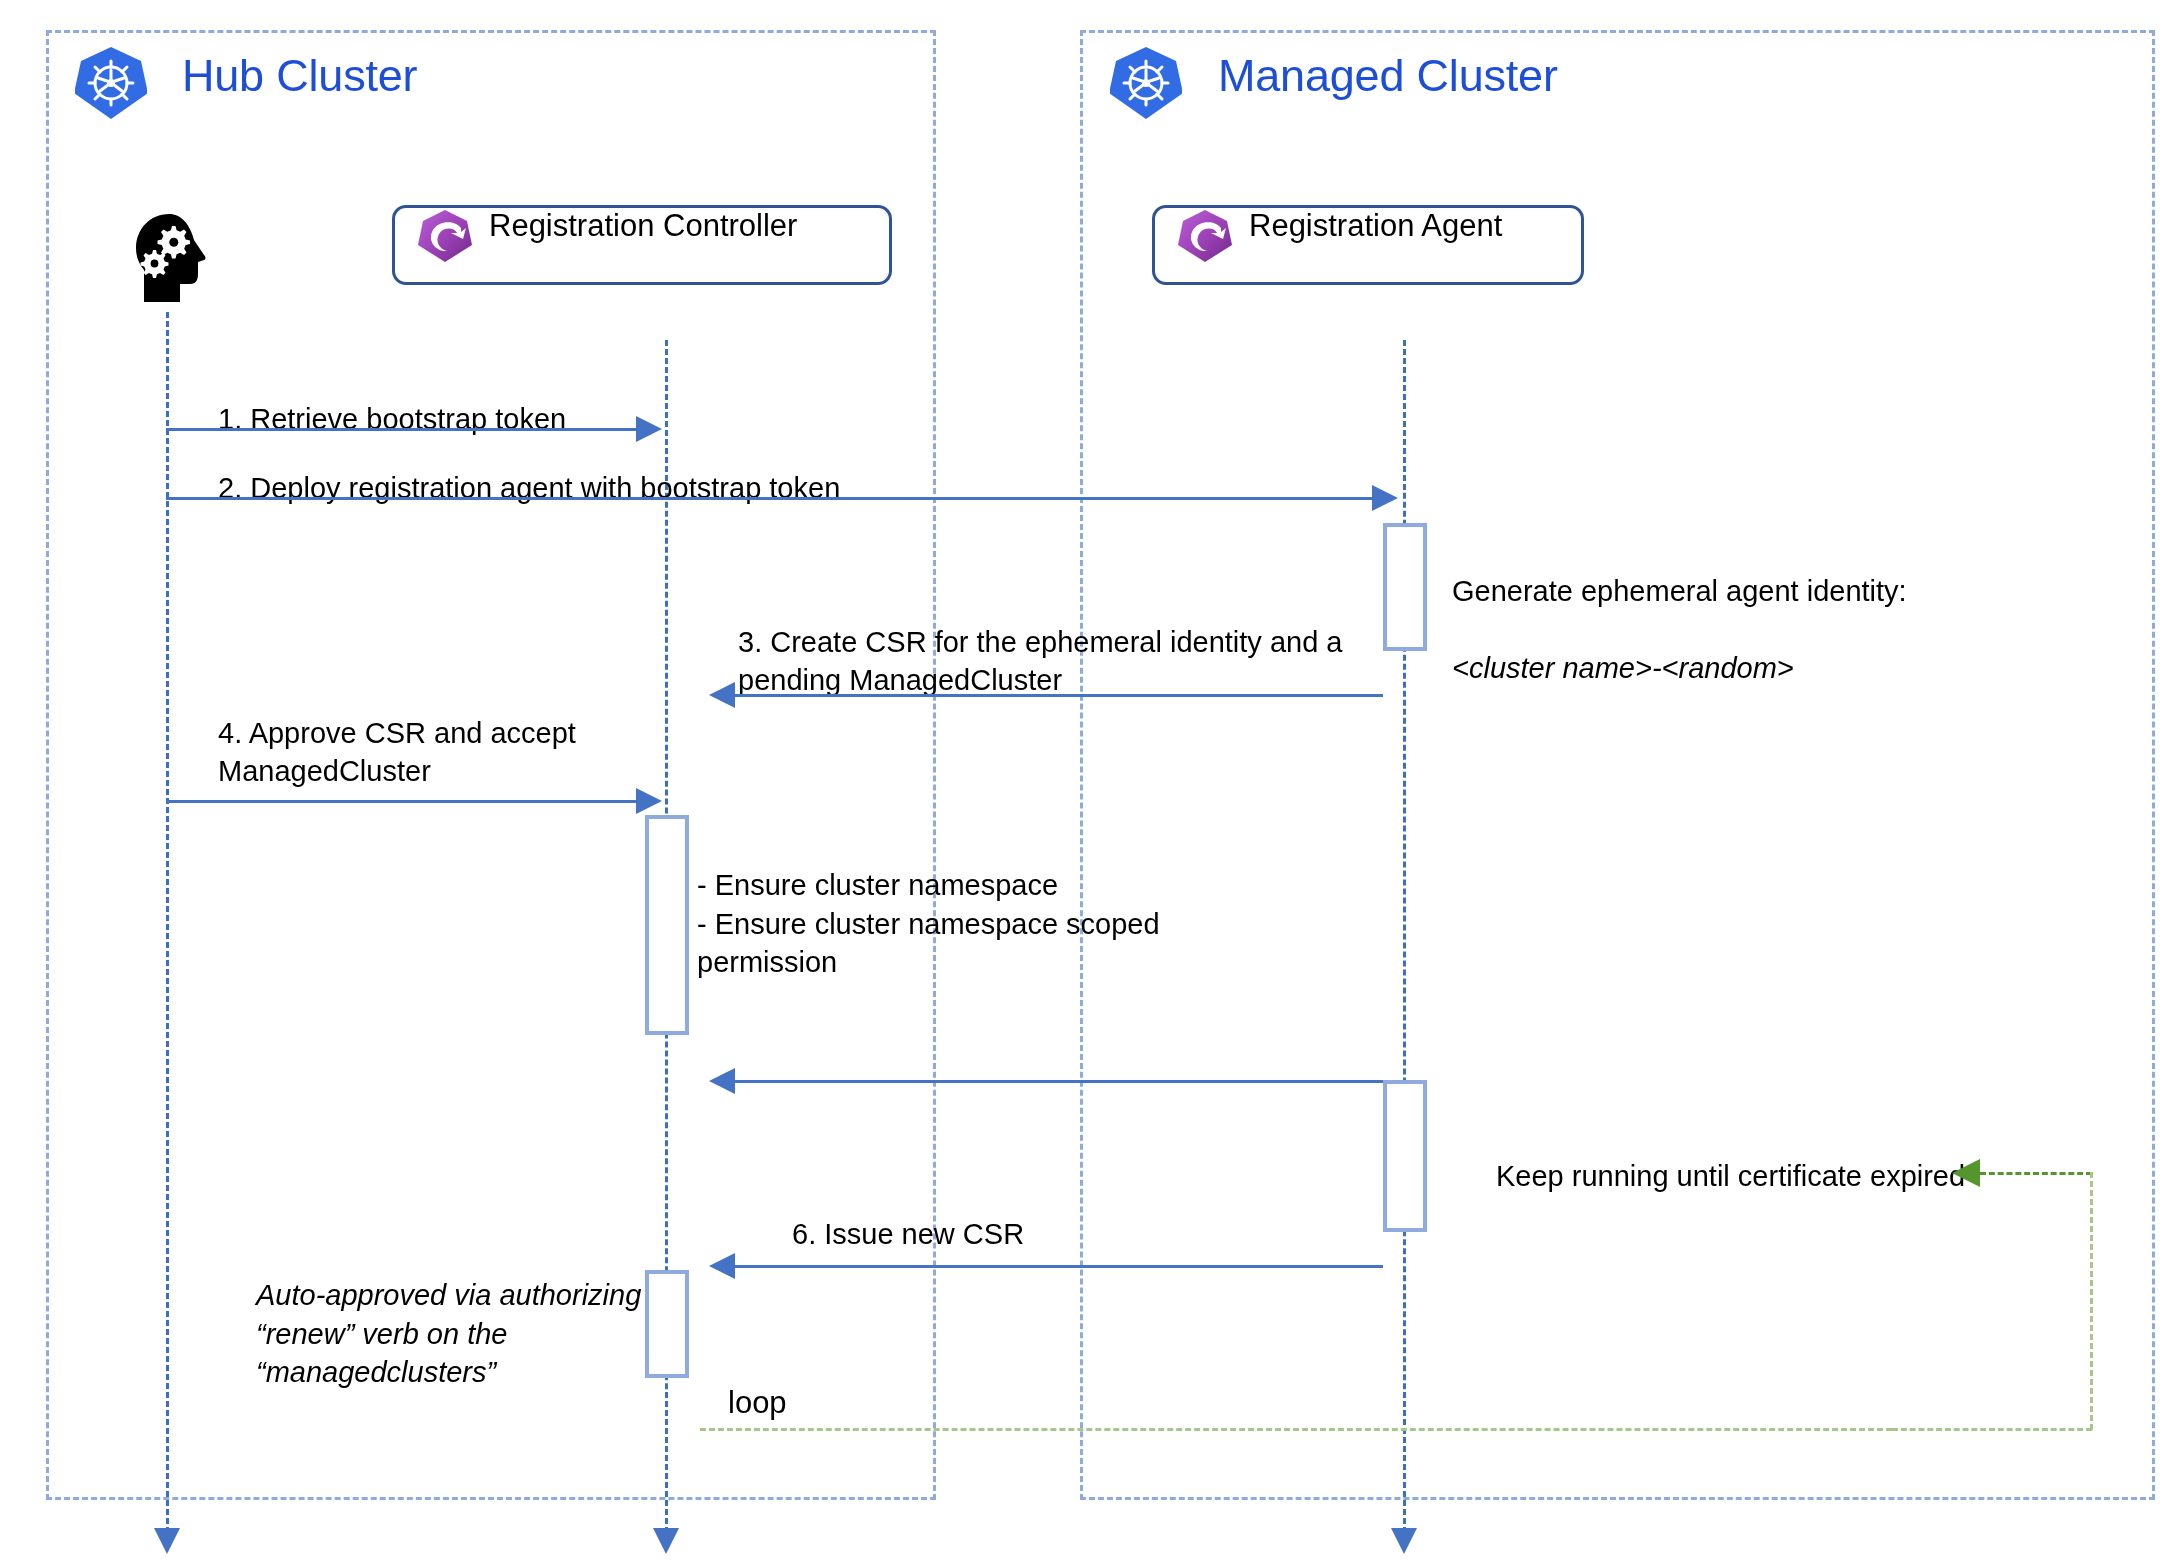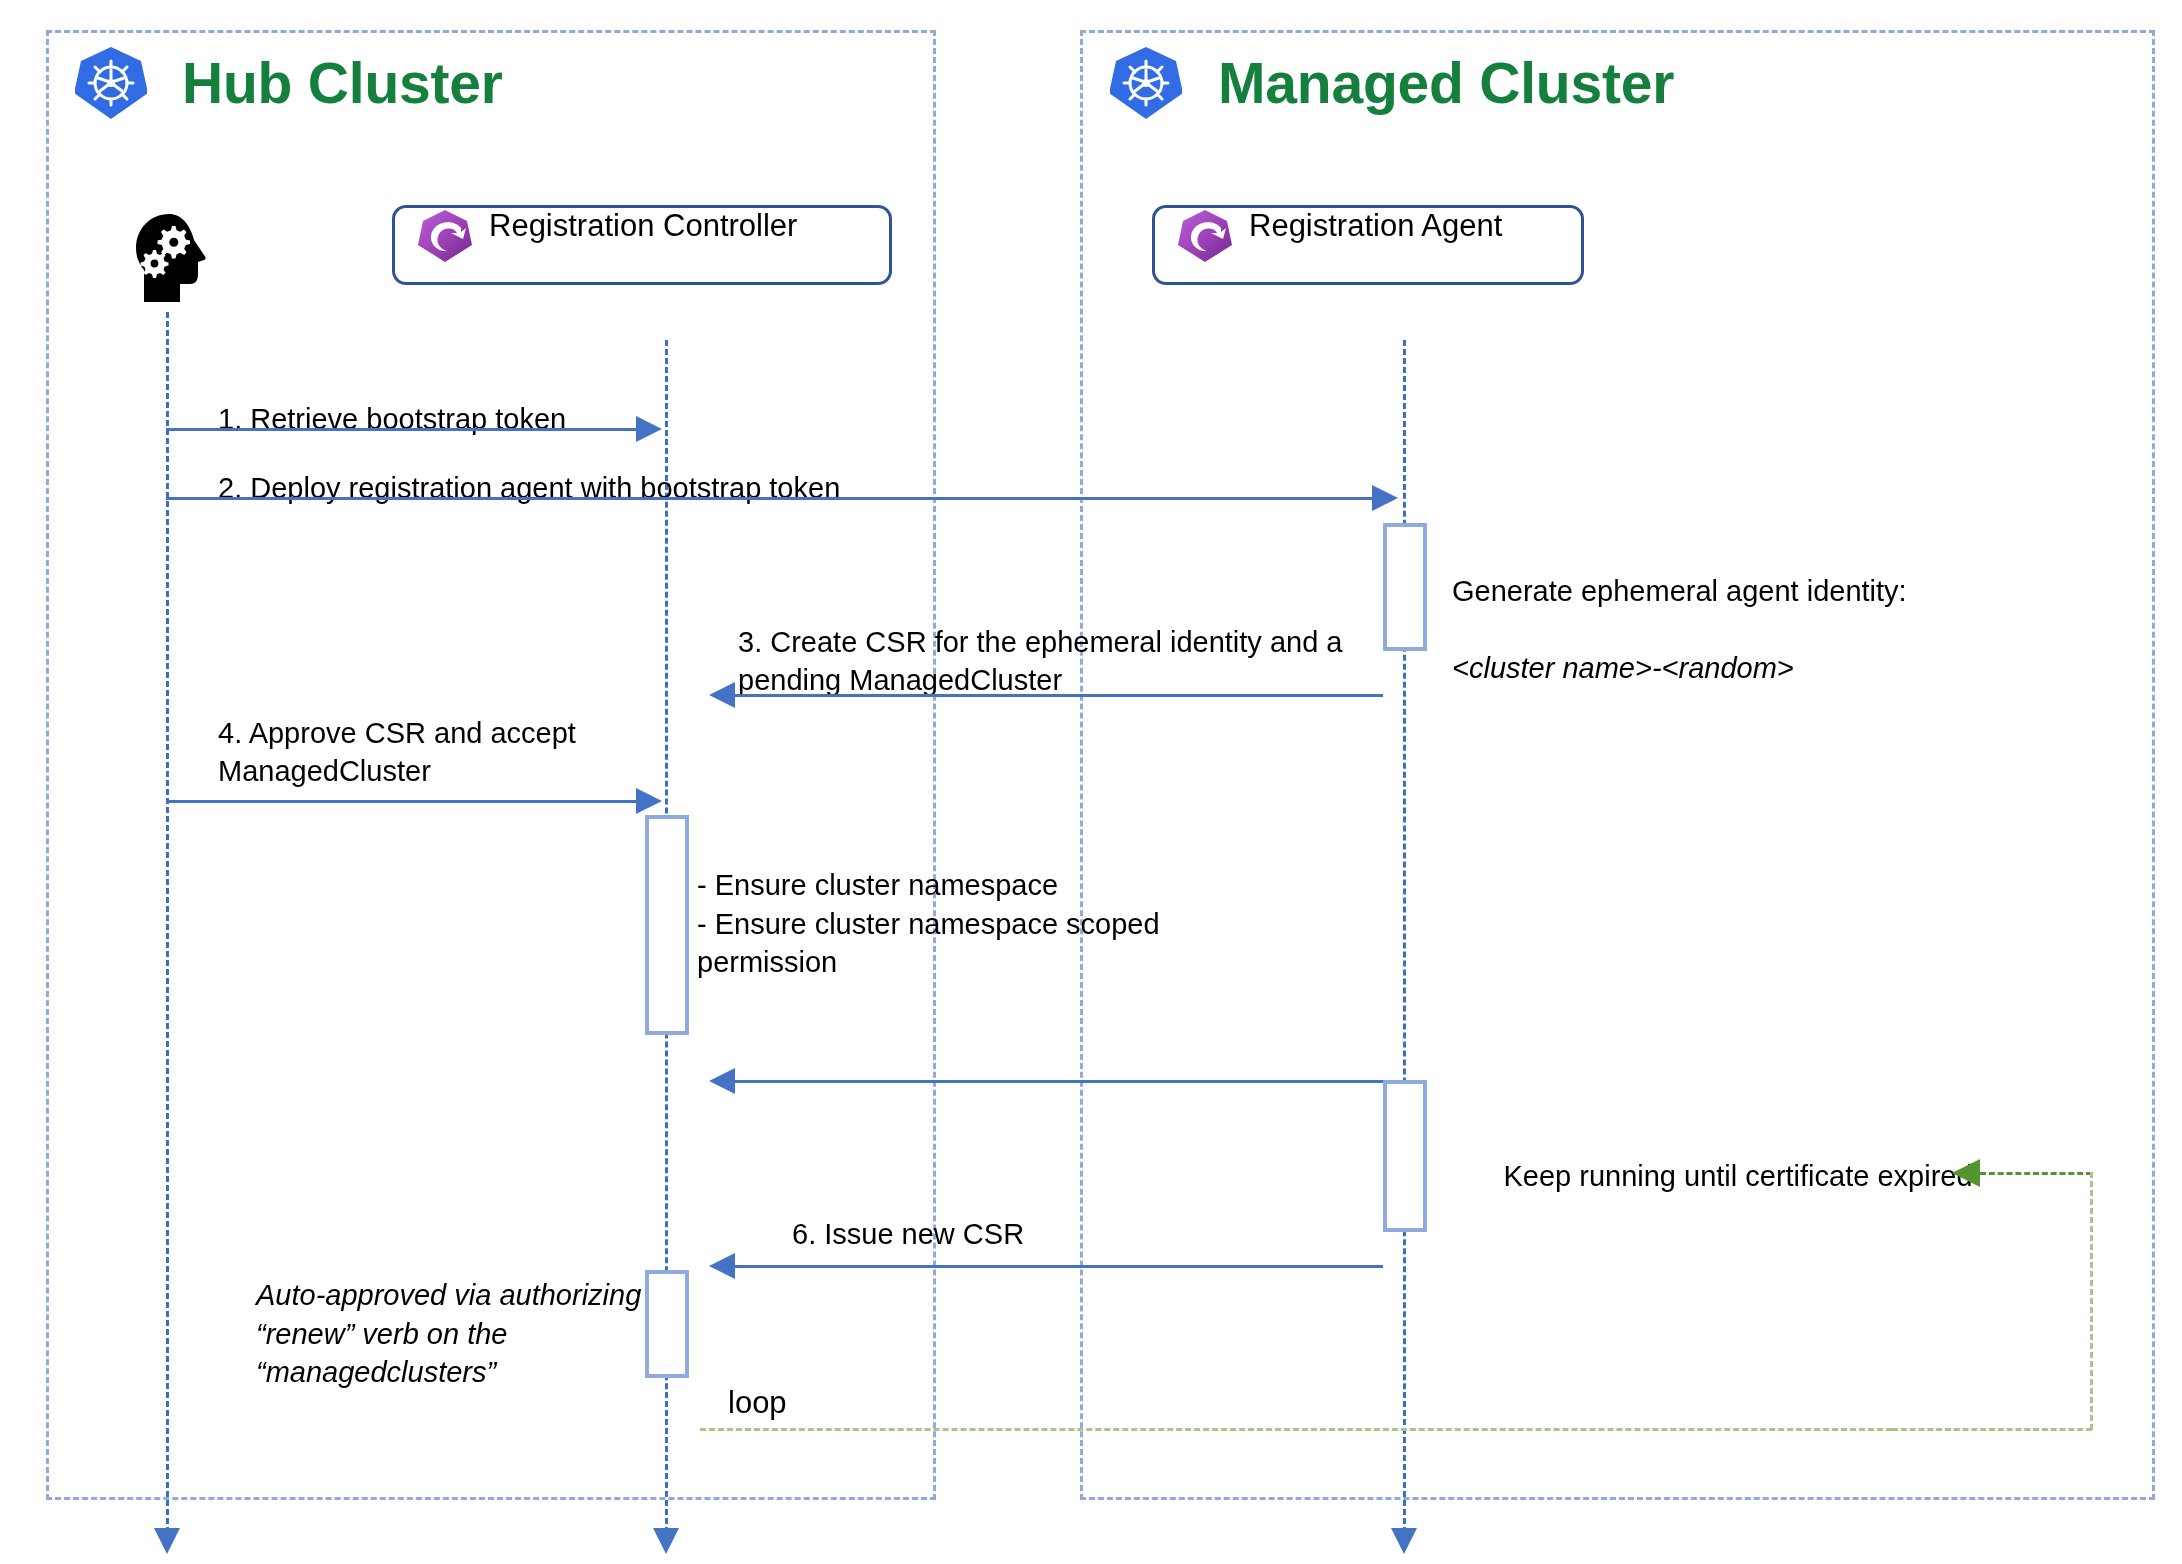--- a/index.html
+++ b/index.html
@@ -22,23 +22,23 @@
 
   
   .cluster-frame {
     position: absolute;
     border: 3px dashed #8FAADC;
     background: transparent;
     box-sizing: border-box;
   }
   .cluster-title {
     position: absolute;
-    font-size: 57px;
-    font-weight: 700;
-    color: #15803d;
+    font-size: 45px;
+    font-weight: 400;
+    color: #1d4ed8;
     white-space: nowrap;
     letter-spacing: -0.2px;
   }
 
   
   .k8s-logo { position: absolute; }
 
   
   .actor-icon { position: absolute; }
 
@@ -288,21 +288,21 @@
   <div class="msg-line" style="left:166px; top:800px; width:472px;"></div>
   <div class="arrowhead-right" style="left:636px; top:788px;"></div>
 
   <div class="note" style="left:697px; top:866px; width:520px;">- Ensure cluster namespace
 - Ensure cluster namespace scoped
    permission</div>
 
   <div class="msg-line" style="left:735px; top:1080px; width:648px;"></div>
   <div class="arrowhead-left" style="left:709px; top:1068px;"></div>
 
-  <div class="note" style="left:1428px; top:1157px; width:620px;text-align:center;">Keep running until certificate expired</div>
+  <div class="note" style="left:1496px; top:1157px; width:620px;">Keep running until certificate expired</div>
 
   <div class="green-arrow-line" style="left:1980px; top:1172px; width:112px;"></div>
   <div class="green-arrowhead" style="left:1952px; top:1159px;"></div>
 
   <div class="msg-label" style="left:792px; top:1216px;">6. Issue new CSR</div>
   <div class="msg-line" style="left:735px; top:1265px; width:648px;"></div>
   <div class="arrowhead-left" style="left:709px; top:1253px;"></div>
 
   <div class="note italic" style="left:256px; top:1276px; width:400px;">Auto-approved via authorizing
 “renew” verb on the

